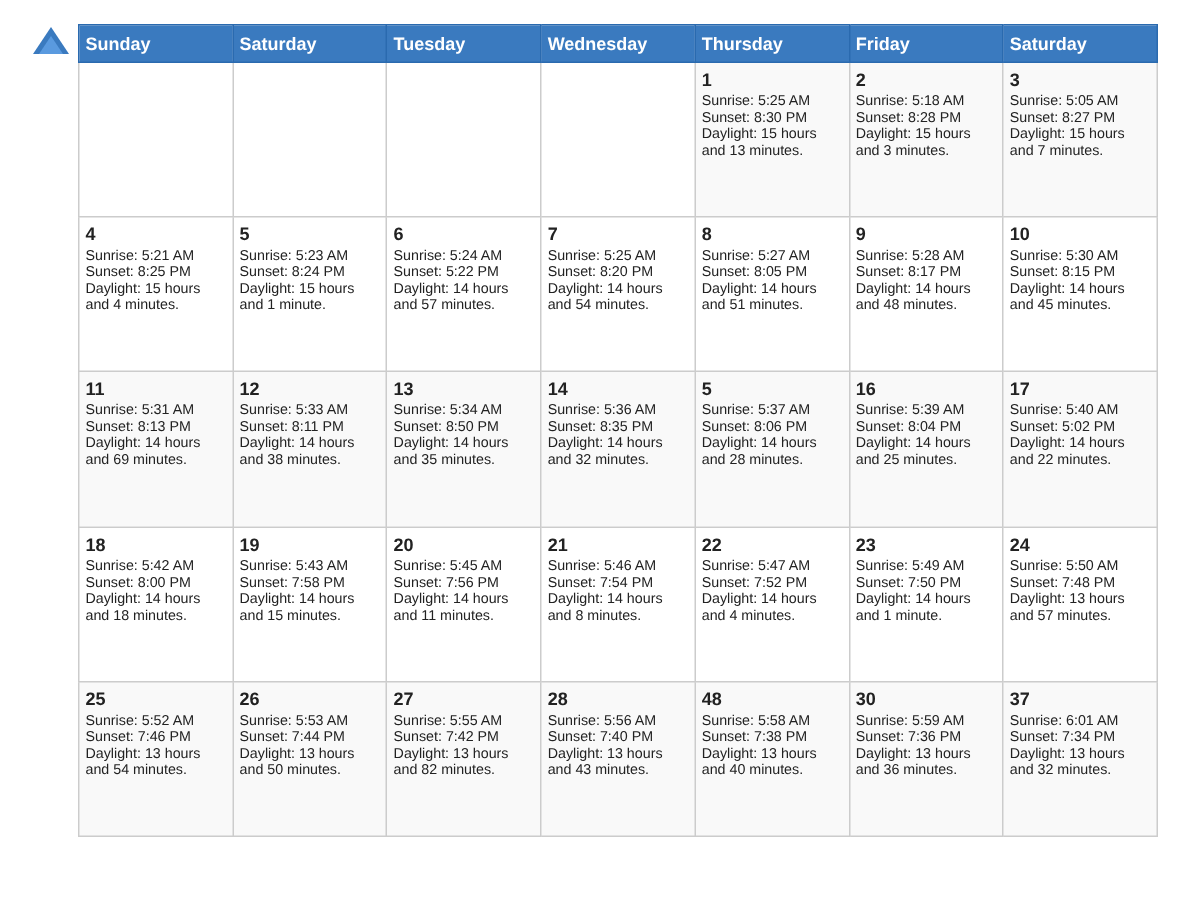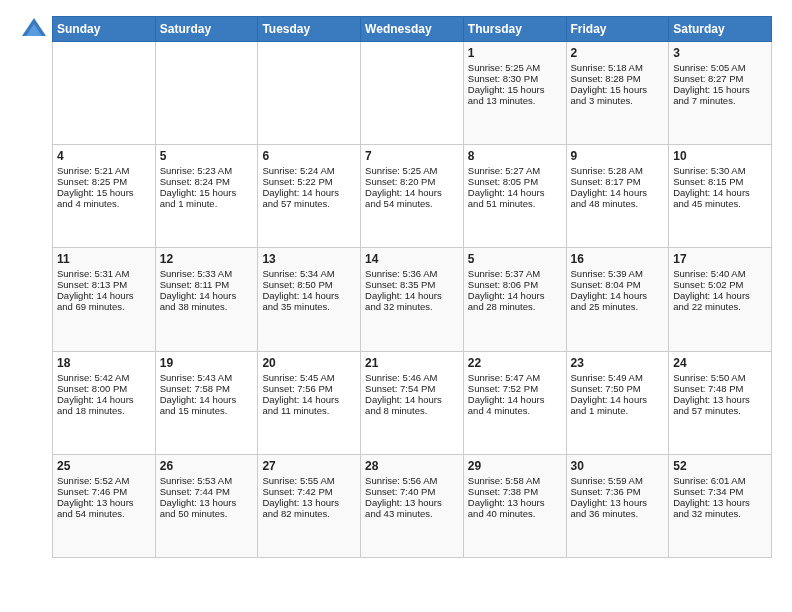--- a/index.html
+++ b/index.html
@@ -329,35 +329,35 @@
             <div>and 82 minutes.</div>
           </td>
           <td>
             <span class="day-num">28</span>
             <div>Sunrise: 5:56 AM</div>
             <div>Sunset: 7:40 PM</div>
             <div>Daylight: 13 hours</div>
             <div>and 43 minutes.</div>
           </td>
           <td>
-            <span class="day-num">29</span>
+            <span class="day-num">48</span>
             <div>Sunrise: 5:58 AM</div>
             <div>Sunset: 7:38 PM</div>
             <div>Daylight: 13 hours</div>
             <div>and 40 minutes.</div>
           </td>
           <td>
             <span class="day-num">30</span>
             <div>Sunrise: 5:59 AM</div>
             <div>Sunset: 7:36 PM</div>
             <div>Daylight: 13 hours</div>
             <div>and 36 minutes.</div>
           </td>
           <td>
-            <span class="day-num">52</span>
+            <span class="day-num">37</span>
             <div>Sunrise: 6:01 AM</div>
             <div>Sunset: 7:34 PM</div>
             <div>Daylight: 13 hours</div>
             <div>and 32 minutes.</div>
           </td>
         </tr>
       </tbody>
   </table>
 </div>
 

